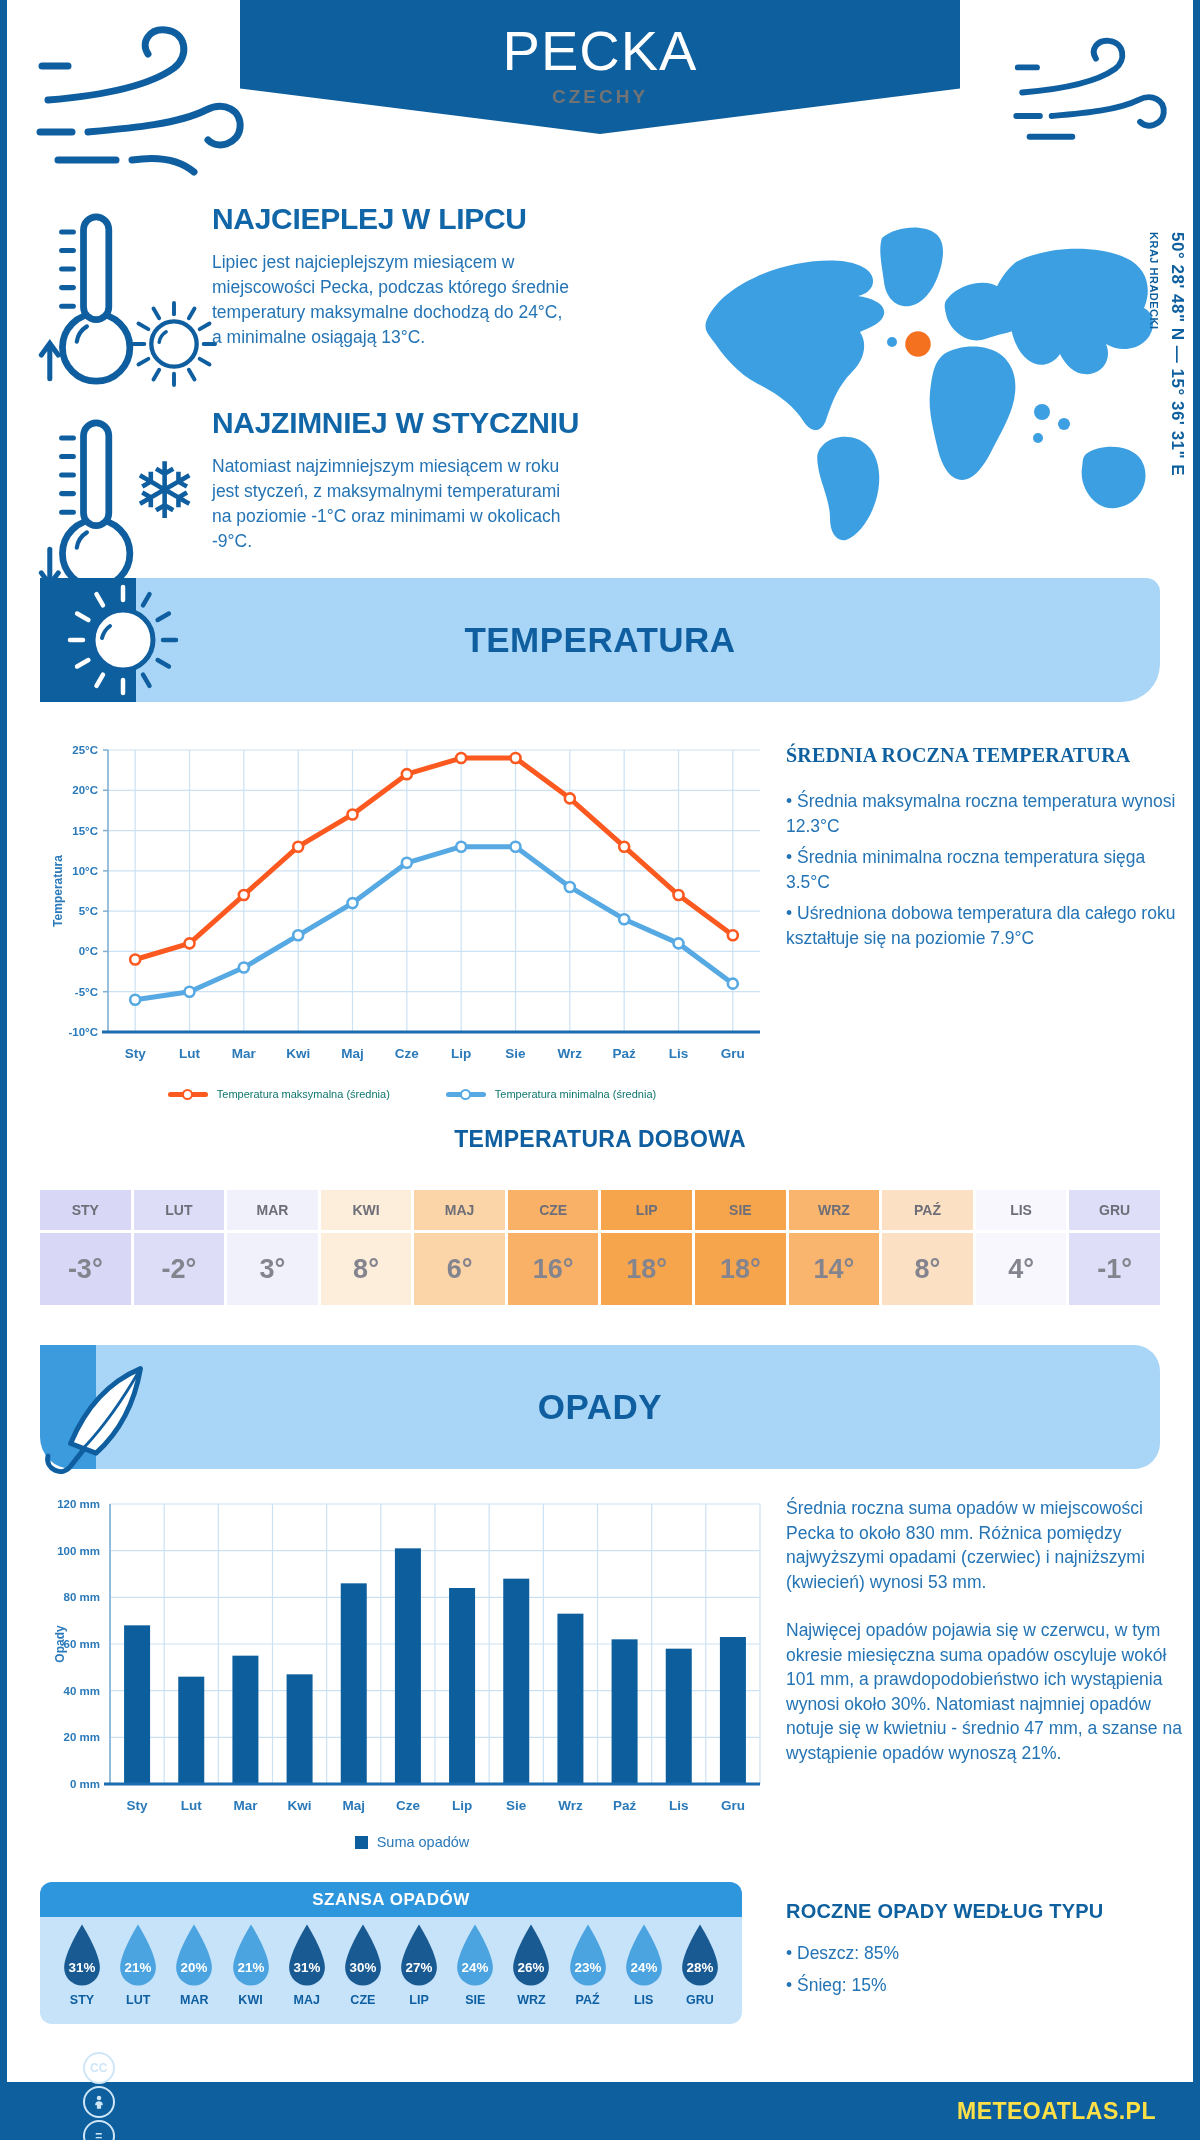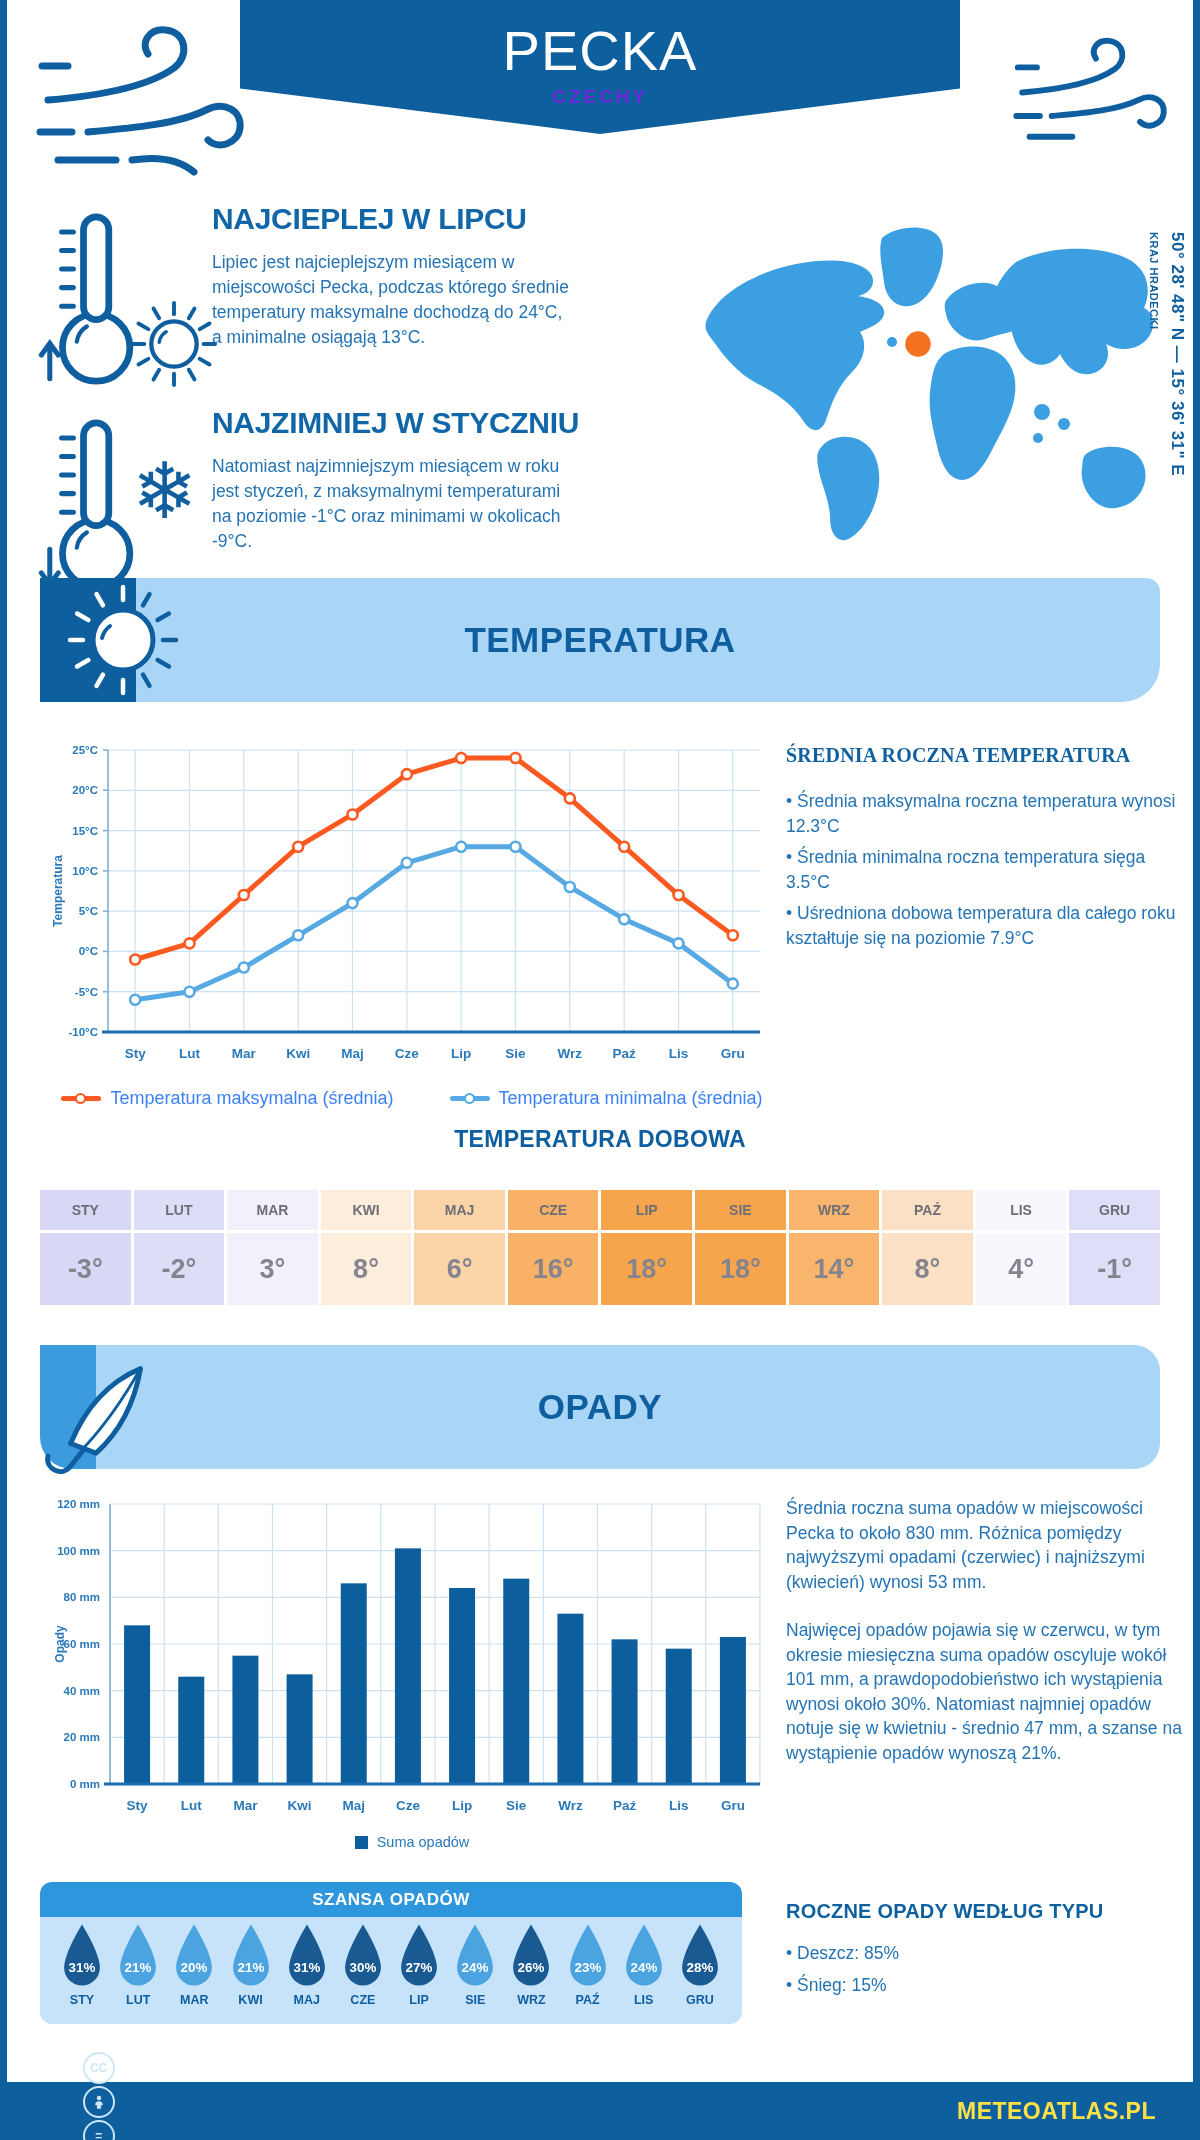--- a/index.html
+++ b/index.html
@@ -5,21 +5,21 @@
   html,body{margin:0;padding:0;background:#fff;}
   body{font-family:"Liberation Sans",sans-serif;-webkit-font-smoothing:antialiased;}
   #page{position:relative;width:1200px;height:2140px;background:#fff;overflow:hidden;}
   .abs{position:absolute;}
   .edge{position:absolute;top:0;width:7px;height:2140px;background:#0E5F9D;}
   
   #header-banner{left:240px;top:0;width:720px;height:134px;background:#0E5F9D;
     clip-path:polygon(0 0,100% 0,100% 66%,50% 100%,0 66%);}
   #page-title{left:240px;top:18px;width:720px;text-align:center;color:#fff;
     font-size:56px;font-weight:400;letter-spacing:1px;}
-  #page-subtitle{left:240px;top:86px;width:720px;text-align:center;color:#6d28d9;
+  #page-subtitle{left:240px;top:86px;width:720px;text-align:center;color:#737373;
     font-size:19px;font-weight:700;letter-spacing:3px;}
   
   .hl-title{font-size:30px;font-weight:700;color:#1166A8;letter-spacing:-0.3px;}
   .hl-text{font-size:17.5px;line-height:1.42;color:#2474B5;}
   #snowflake{font-family:"DejaVu Sans",sans-serif;font-size:78px;color:#0F5FA0;line-height:1;}
   
   #coords-wrap{top:232px;right:13px;height:360px;writing-mode:vertical-rl;color:#0E5F9D;}
   #coords-main{font-size:17px;font-weight:700;letter-spacing:.5px;margin-left:7px;}
   #coords-region{font-size:11px;font-weight:700;letter-spacing:.5px;}
   
@@ -31,21 +31,21 @@
   .banner-title{line-height:124px;text-align:center;font-size:35px;font-weight:700;
     color:#0F5FA0;letter-spacing:.5px;}
   #t-banner-title{left:40px;top:578px;width:1120px;}
   #o-banner-title{left:40px;top:1345px;width:1120px;}
   
   .col-title{font-size:20px;font-weight:700;color:#0F609F;letter-spacing:.2px;}
   .col-text{font-size:17.5px;line-height:1.4;color:#2474B5;}
   .bullet{margin-top:7px;}
   
   #temp-legend{left:60px;top:1088px;width:704px;display:flex;justify-content:center;gap:56px;}
-  .legend-item{display:flex;align-items:center;gap:9px;font-size:18px;color:#3b82f6;}
+  .legend-item{display:flex;align-items:center;gap:9px;font-size:11px;color:#0f766e;}
   .lg-line{position:relative;width:40px;height:5px;border-radius:3px;display:inline-block;}
   .lg-dot{position:absolute;left:14px;top:-3px;width:7px;height:7px;border-radius:50%;
     background:#fff;border:2.5px solid #000;}
   #bar-legend{left:60px;top:1834px;width:704px;display:flex;justify-content:center;align-items:center;
     gap:9px;font-size:14.5px;color:#2A79B9;}
   #bar-legend-swatch{width:13px;height:13px;display:inline-block;}
   
   #daily-heading{left:40px;top:1126px;width:1120px;text-align:center;
     font-size:23px;font-weight:700;color:#0F5FA0;letter-spacing:.3px;}
   

